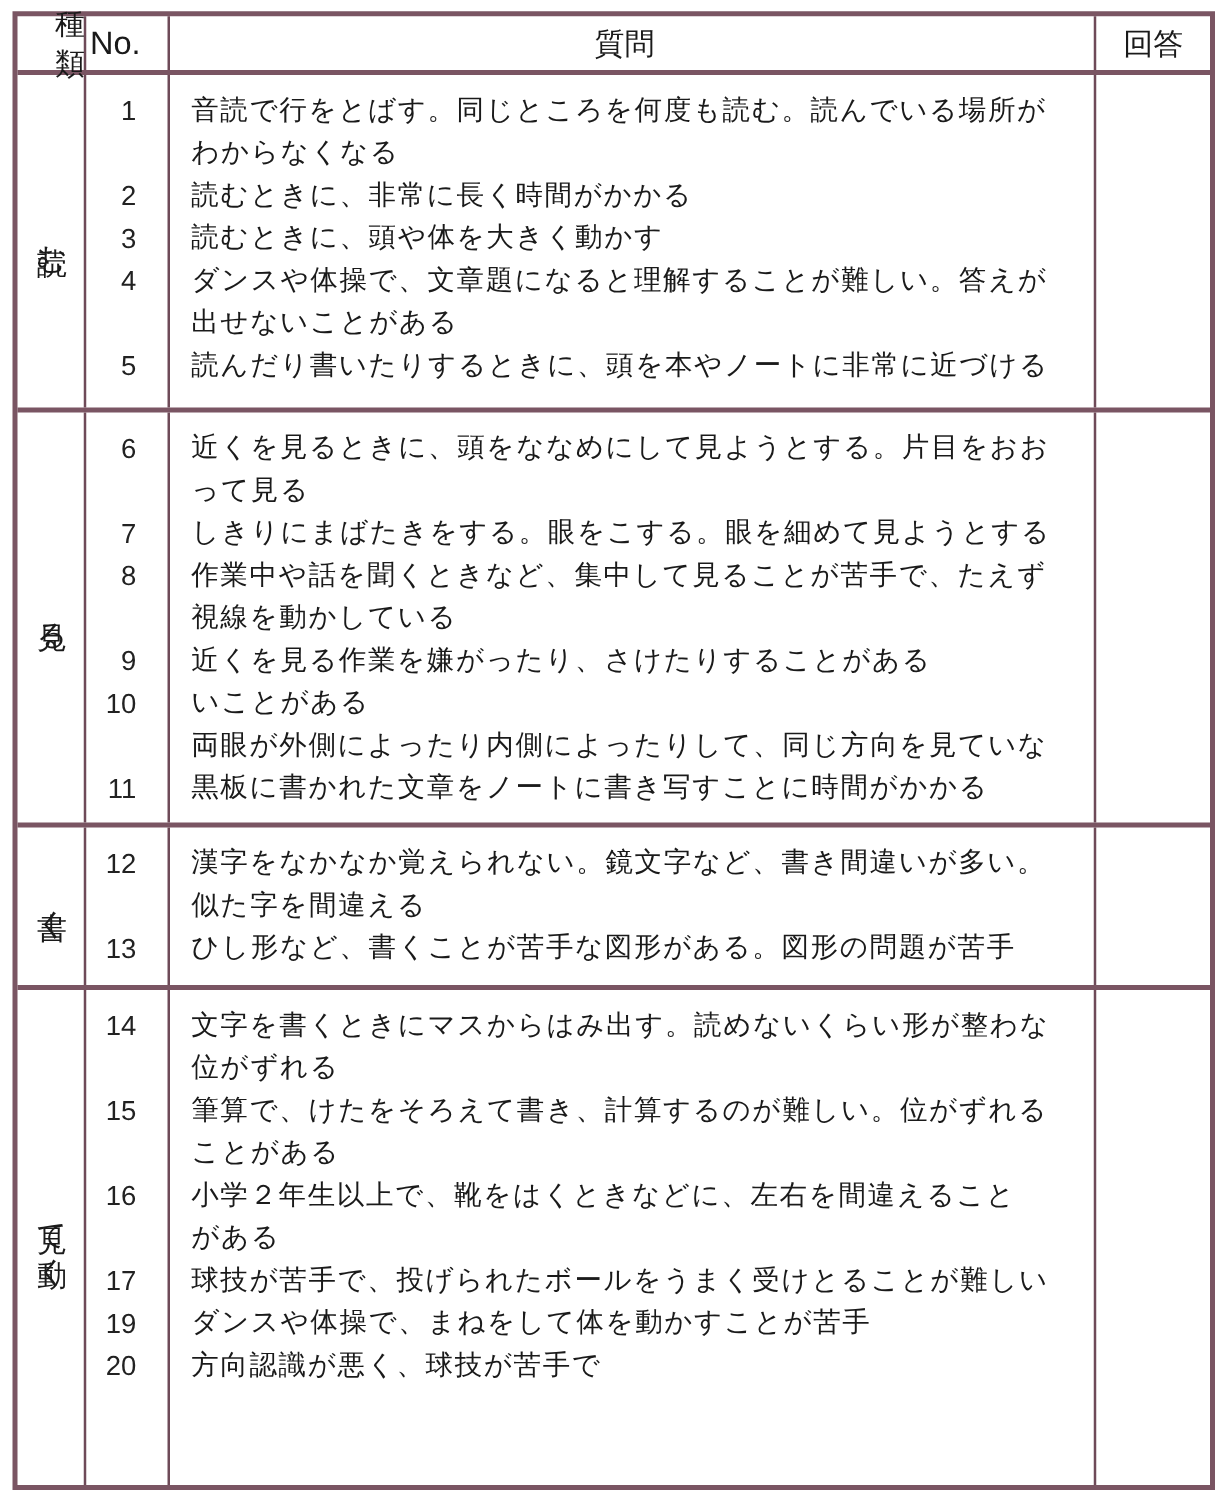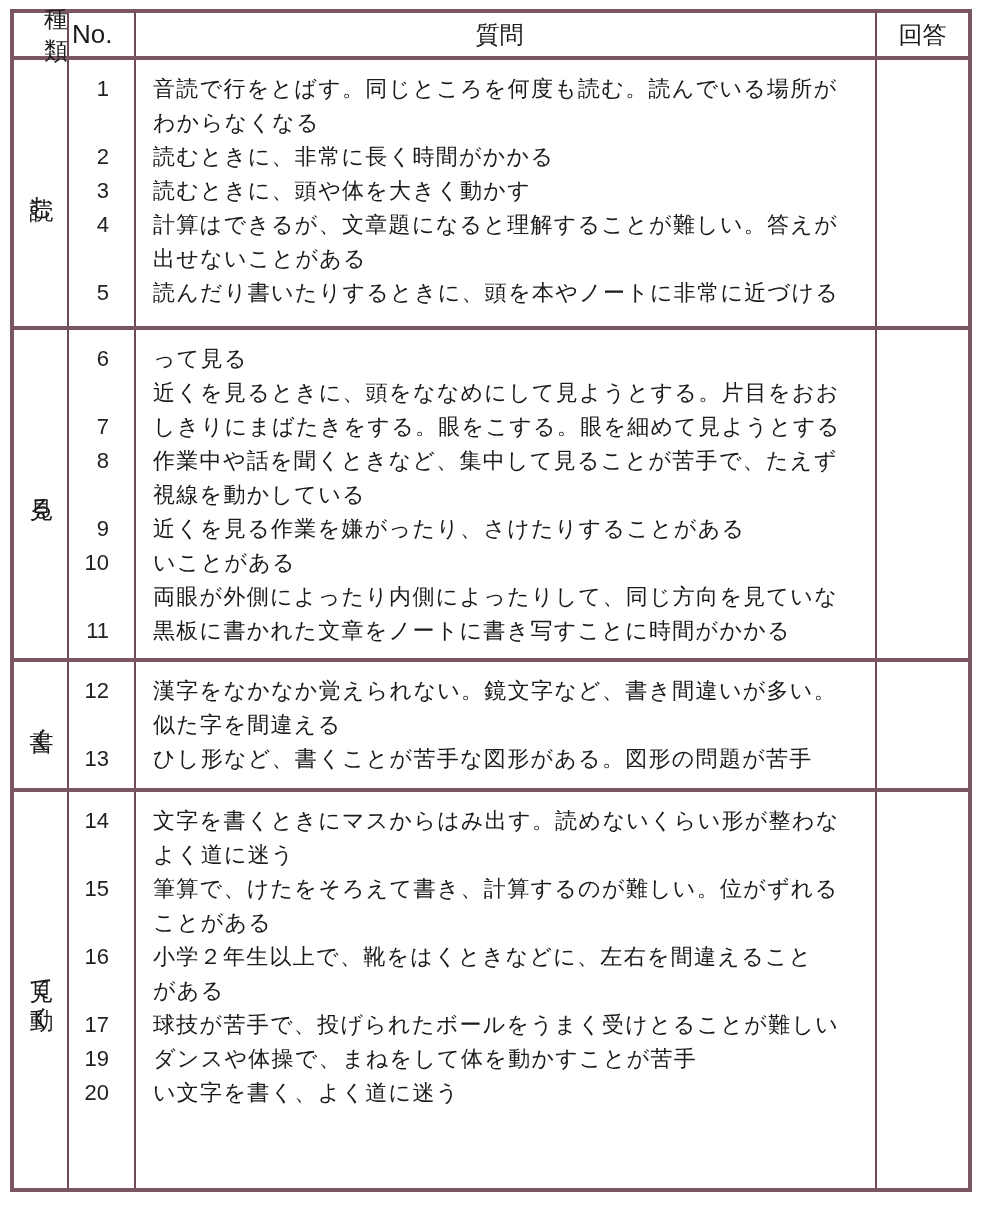--- a/index.html
+++ b/index.html
@@ -63,21 +63,21 @@
           </div>
           <div class="item">
             <div class="num">3</div>
             <div class="txt">
               <div>読むときに、頭や体を大きく動かす</div>
             </div>
           </div>
           <div class="item">
             <div class="num">4</div>
             <div class="txt">
-              <div>計算はできるが、文章題になると理解することが難しい。答えが</div>
+              <div>ダンスや体操で、文章題になると理解することが難しい。答えが</div>
               <div>出せないことがある</div>
             </div>
           </div>
           <div class="item">
             <div class="num">5</div>
             <div class="txt">
               <div>読んだり書いたりするときに、頭を本やノートに非常に近づける</div>
             </div>
           </div>
         </div>
@@ -88,22 +88,22 @@
         <div class="type-label">見る</div>
       </div>
       <div class="cell c-no"></div>
       <div class="cell c-q"></div>
       <div class="cell c-a"></div>
       <div class="items-wrap">
         <div class="items">
           <div class="item">
             <div class="num">6</div>
             <div class="txt">
+              <div>近くを見るときに、頭をななめにして見ようとする。片目をおお</div>
               <div>って見る</div>
-              <div>近くを見るときに、頭をななめにして見ようとする。片目をおお</div>
             </div>
           </div>
           <div class="item">
             <div class="num">7</div>
             <div class="txt">
               <div>しきりにまばたきをする。眼をこする。眼を細めて見ようとする</div>
             </div>
           </div>
           <div class="item">
             <div class="num">8</div>
@@ -165,21 +165,21 @@
       </div>
       <div class="cell c-no"></div>
       <div class="cell c-q"></div>
       <div class="cell c-a"></div>
       <div class="items-wrap">
         <div class="items">
           <div class="item">
             <div class="num">14</div>
             <div class="txt">
               <div>文字を書くときにマスからはみ出す。読めないくらい形が整わな</div>
-              <div>よく道に迷う</div>
+              <div>位がずれる</div>
             </div>
           </div>
           <div class="item">
             <div class="num">15</div>
             <div class="txt">
               <div>筆算で、けたをそろえて書き、計算するのが難しい。位がずれる</div>
               <div>ことがある</div>
             </div>
           </div>
           <div class="item">
@@ -197,19 +197,19 @@
           </div>
           <div class="item">
             <div class="num">19</div>
             <div class="txt">
               <div>ダンスや体操で、まねをして体を動かすことが苦手</div>
             </div>
           </div>
           <div class="item">
             <div class="num">20</div>
             <div class="txt">
-              <div>い文字を書く、よく道に迷う</div>
+              <div>方向認識が悪く、球技が苦手で</div>
             </div>
           </div>
         </div>
       </div>
     </div>
 </div>
 
 </body></html>

